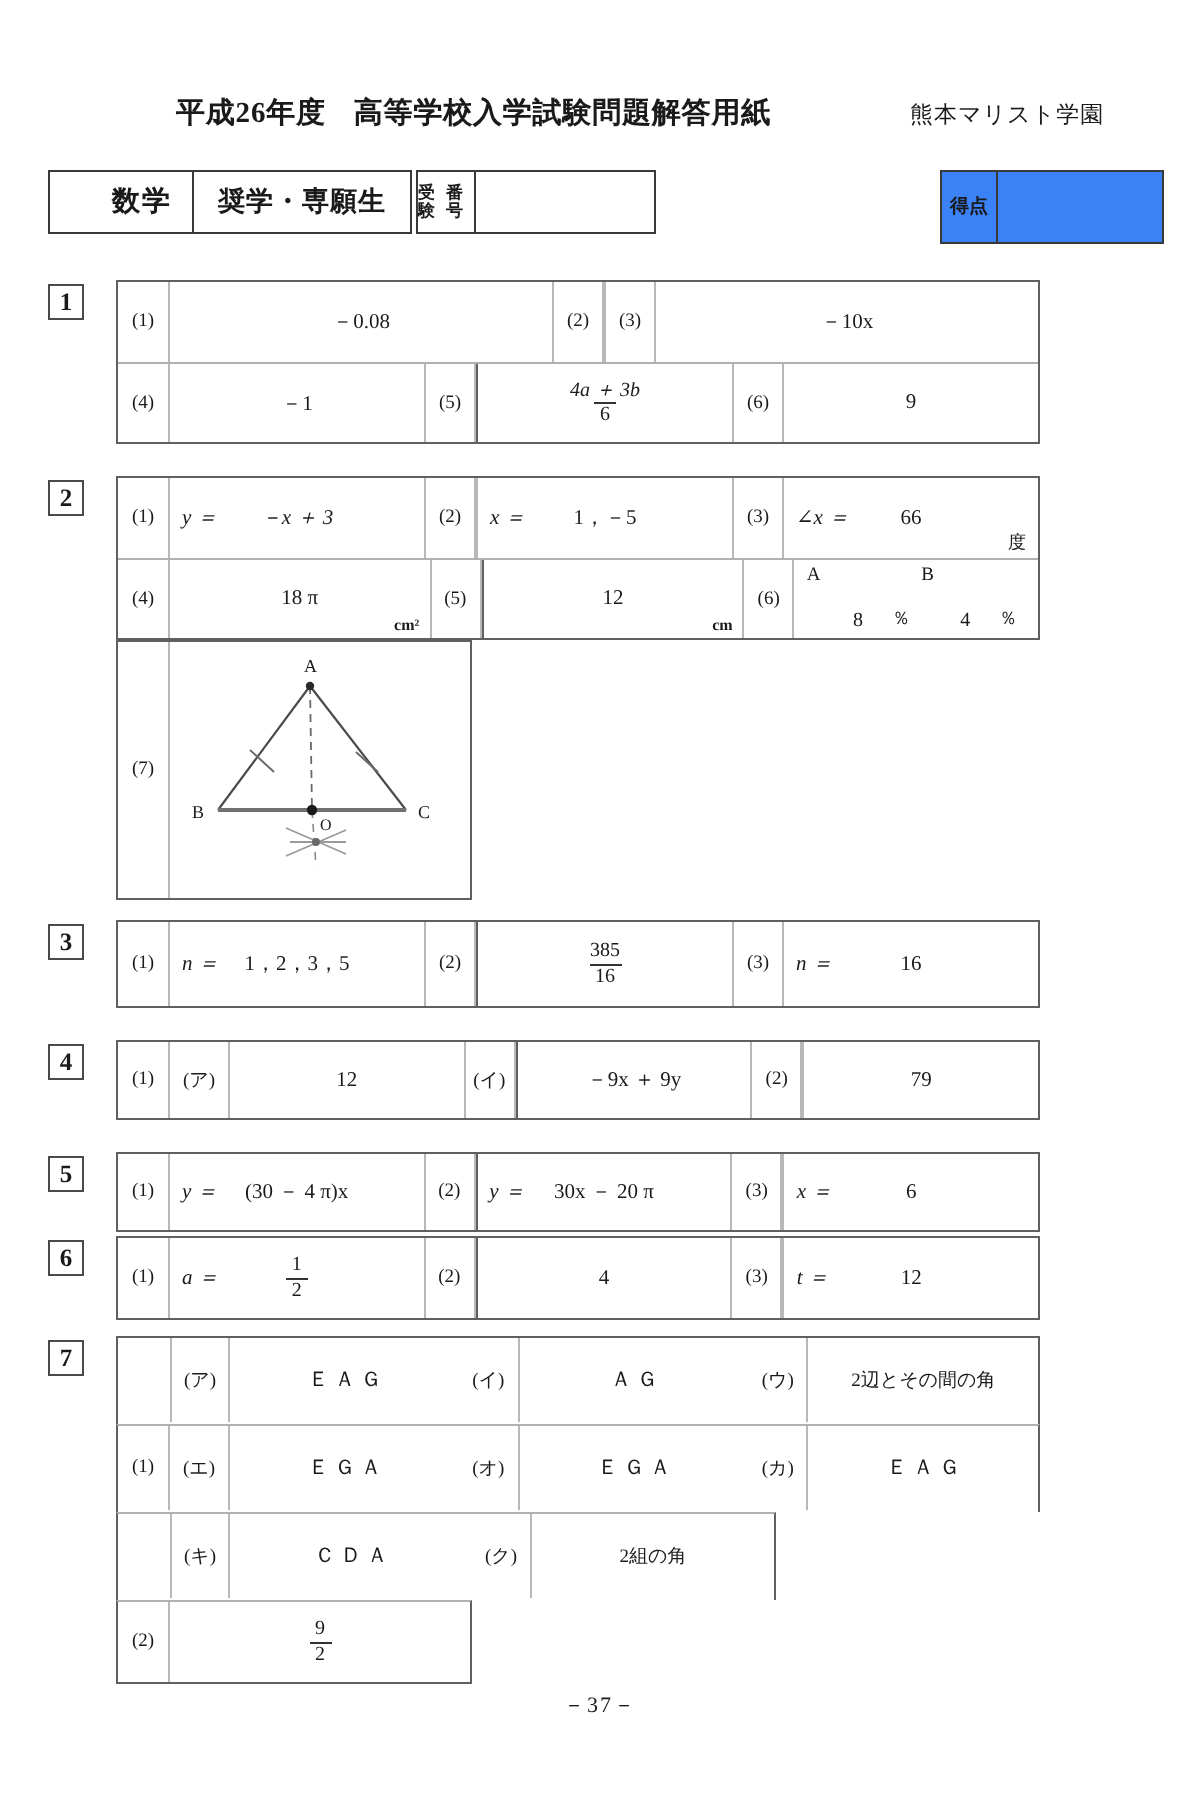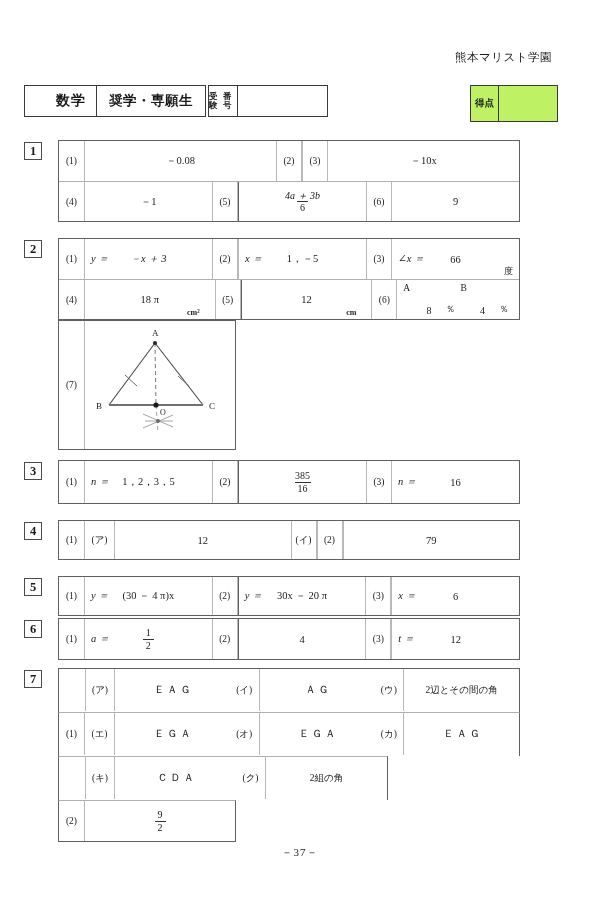--- a/index.html
+++ b/index.html
@@ -76,25 +76,25 @@
     justify-content: center;
     font-size: 8.5px;
     font-weight: bold;
     line-height: 1.08;
   }
   #examno-field { flex: 1; }
 
   #score-wrap {
     position: absolute;
     left: 470px; top: 85px;
-    width: 88px; height: 37px;
+    width: 112px; height: 37px;
     border: 1.6px solid #3a3a3a;
     box-sizing: border-box;
     display: flex;
-    background: #bef264;
+    background: #3b82f6;
     justify-content: space-between;
   }
   #score-label {
     width: 28px;
     border-right: 1.6px solid #3a3a3a;
     box-sizing: border-box;
     display: flex;
     align-items: center;
     justify-content: center;
     font-size: 9.5px;
@@ -171,21 +171,21 @@
   .eqpre {
     position: absolute;
     left: 6px;
     top: 50%;
     transform: translateY(-50%);
     font-size: 10.5px;
     font-style: italic;
   }
   .unit {
     position: absolute;
-    right: 15px;
+    right: 5px;
     bottom: 2px;
     font-size: 8px;
     font-weight: bold;
   }
 
   .ital { font-style: italic; }
 
   
   .frac {
     display: inline-flex;
@@ -234,20 +234,21 @@
   }
 
   
   .step-row { display: flex; box-sizing: border-box; position: relative; }
 </style>
 </head>
 <body>
 
 <div class="page">
 
+  <div class="doc-title"><span>平成26年度</span><span class="gap"></span><span>高等学校入学試験問題解答用紙</span></div>
 
   <div class="school-name">熊本マリスト学園</div>
 
   <div class="hdr-box" id="subject-box">数学</div>
   <div class="hdr-box" id="category-box">奨学・専願生</div>
 
   <div id="examno-wrap">
     <div id="examno-label">
       <span>受験</span>
       <span>番号</span>
@@ -380,20 +381,21 @@
     </div>
   </div>
 
   <div class="qnum" style="left:24px; top:522px;">4</div>
   <div class="block" id="block-4" style="left:58px; top:520px; width:462px; height:40px;">
     <div class="row" style="height:38px;">
       <div class="lab">(1)</div>
       <div class="sublab">(ア)</div>
       <div class="ans">12</div>
       <div class="lab thin-l">(イ)</div>
+      <div class="ans thick-l">－9x ＋ 9y</div>
       <div class="lab thin-l">(2)</div>
       <div class="ans thin-l">79</div>
     </div>
   </div>
 
   <div class="qnum" style="left:24px; top:578px;">5</div>
   <div class="block" id="block-5" style="left:58px; top:576px; width:462px; height:40px;">
     <div class="row" style="height:38px;">
       <div class="lab">(1)</div>
       <div class="ans">

